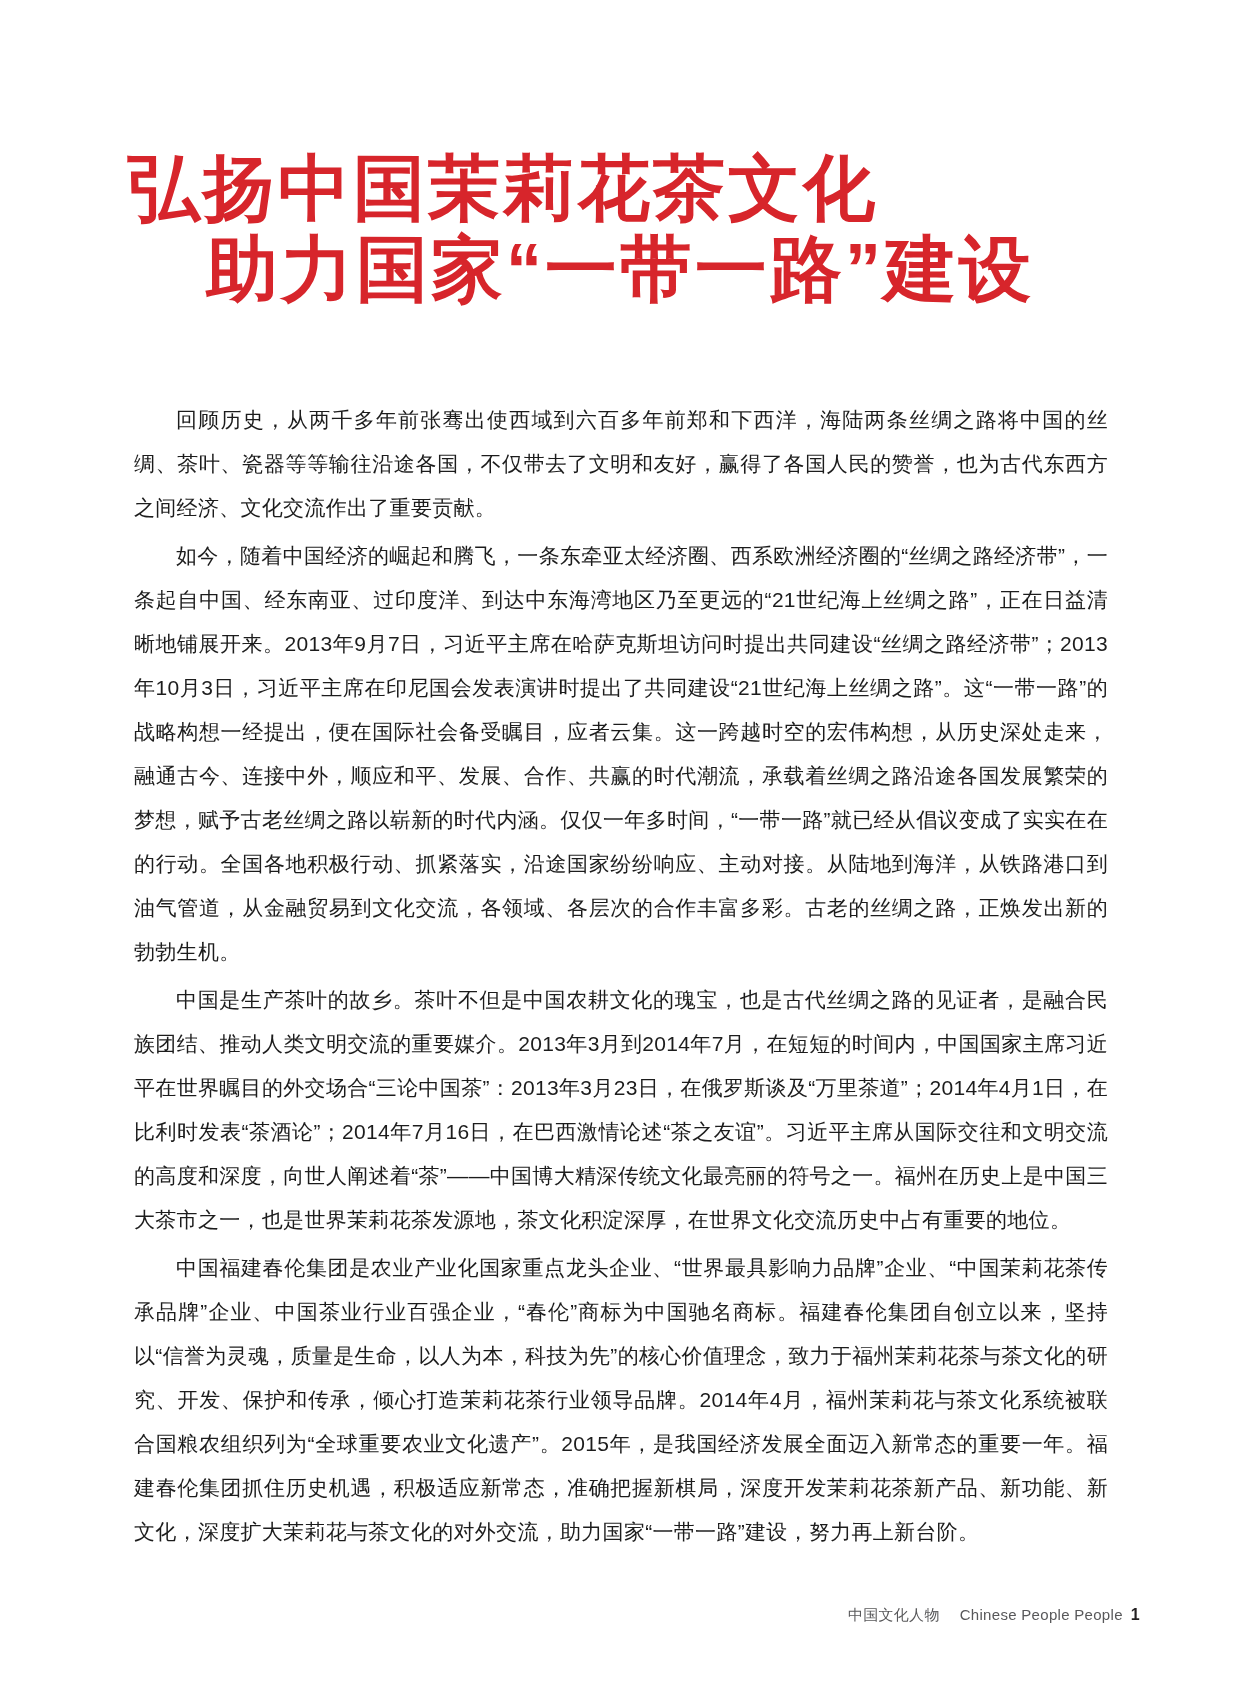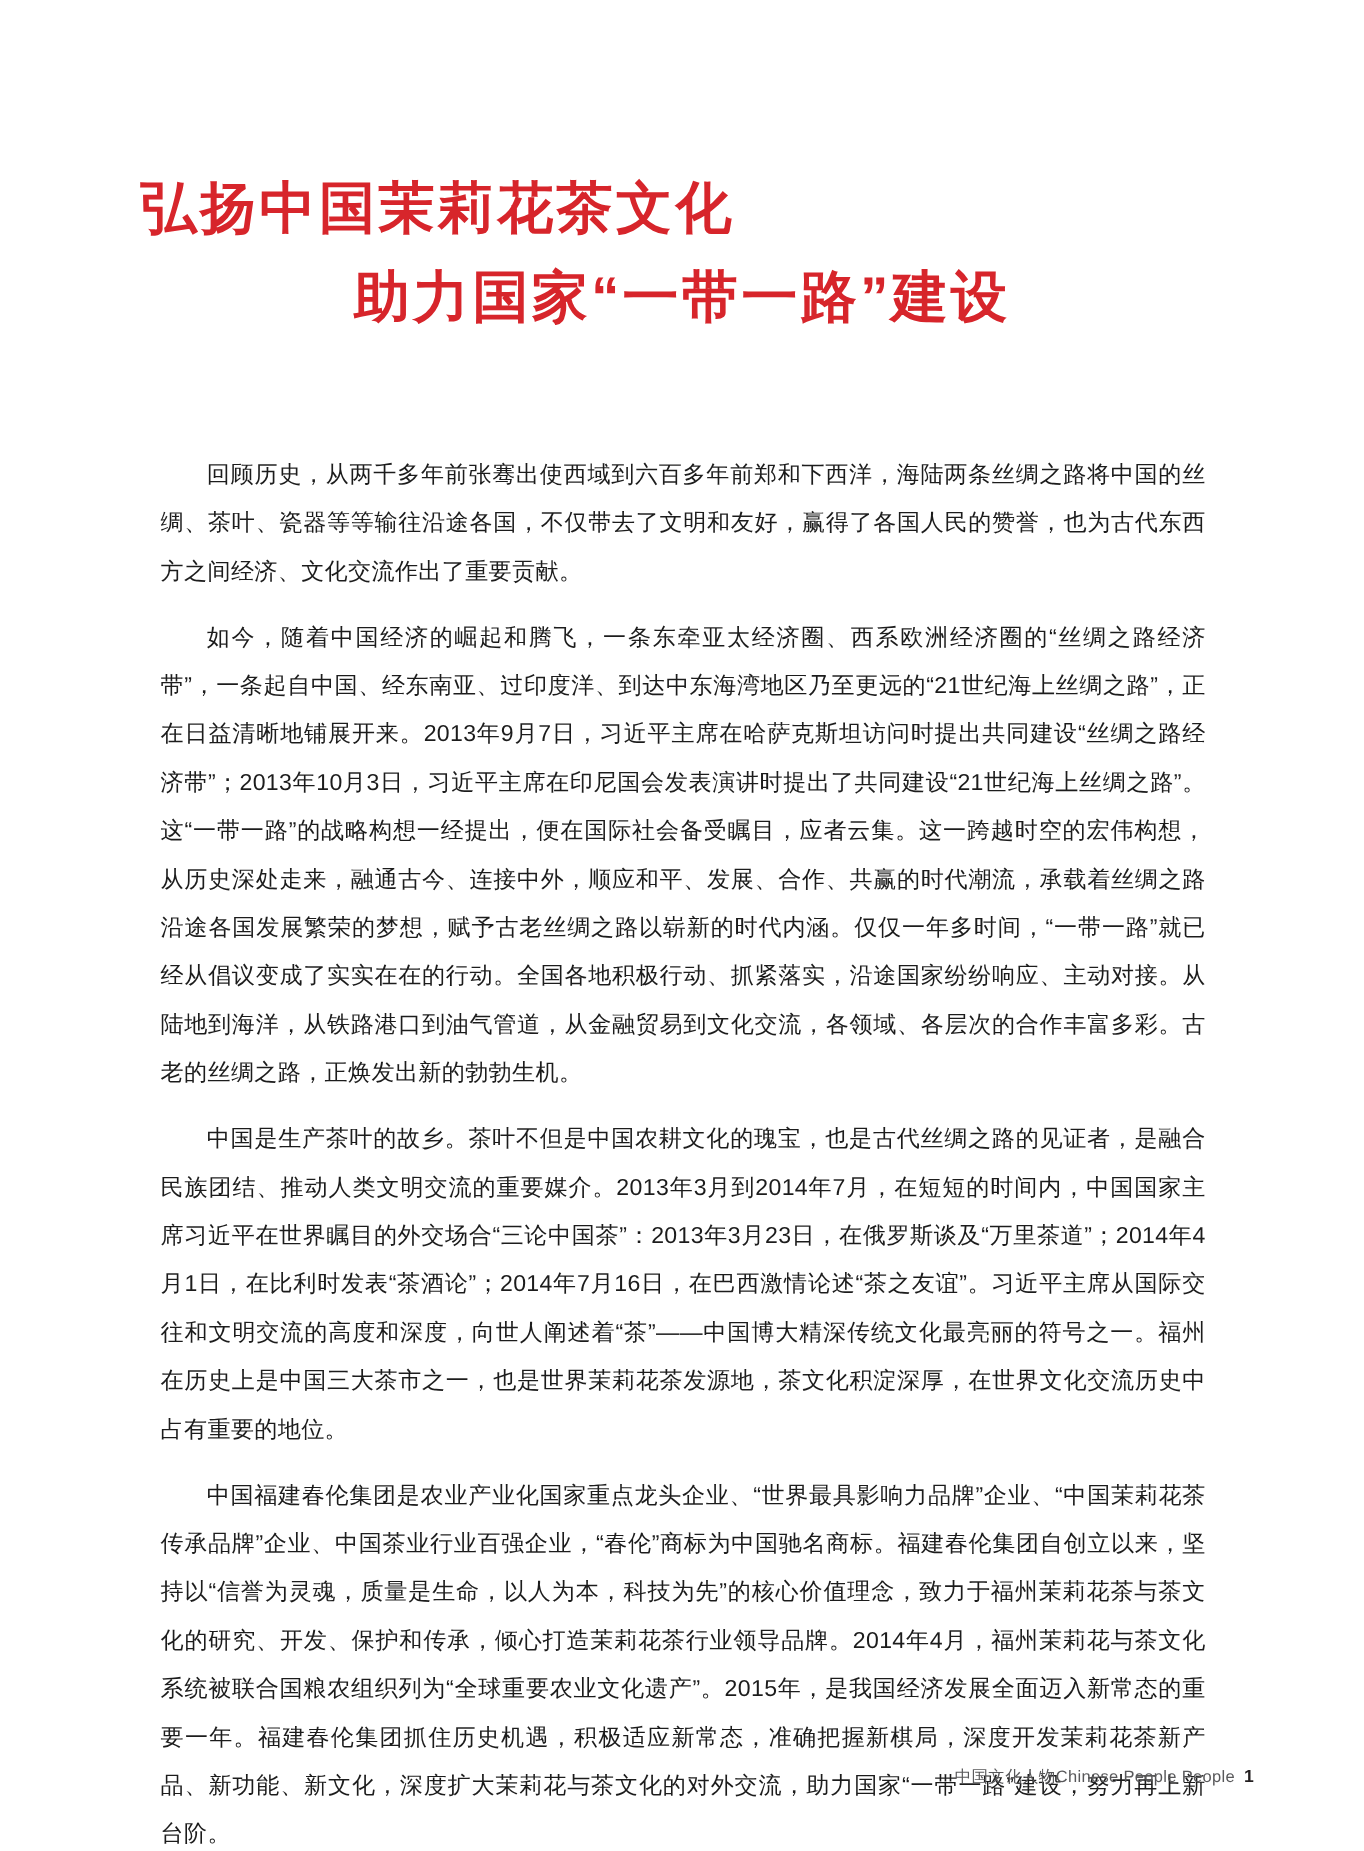--- a/index.html
+++ b/index.html
@@ -15,21 +15,21 @@
     background: #ffffff;
     overflow: hidden;
   }
   .title-block {
     position: absolute;
     left: 128px;
     top: 148px;
     width: 984px;
     color: #d7252b;
     font-weight: 900;
-    font-size: 51px;
+    font-size: 72px;
     line-height: 81px;
     letter-spacing: 3px;
   }
   .title-line-1 {
     text-align: left;
   }
   .title-line-2 {
     text-align: center;
   }
   .body-text {
@@ -37,35 +37,35 @@
     left: 130px;
     top: 394px;
     width: 982px;
     font-size: 21px;
     line-height: 44px;
     color: #1c1c1c;
     text-align: justify;
     letter-spacing: 0.3px;
   }
   .body-text p {
-    margin: 16px;
+    margin: 4px;
     padding: 0;
     text-indent: 2em;
   }
   .footer {
     position: absolute;
     top: 1606px;
     right: 100px;
     font-size: 15px;
     color: #58585a;
     letter-spacing: 0.3px;
     white-space: nowrap;
   }
   .footer .journal-cn {
-    margin-right: 0;
+    margin-right: 20px;
   }
   .footer .page-num {
     font-weight: bold;
     color: #231f20;
     font-size: 16px;
     margin-left: 8px;
   }
 </style>
 </head>
 <body>

